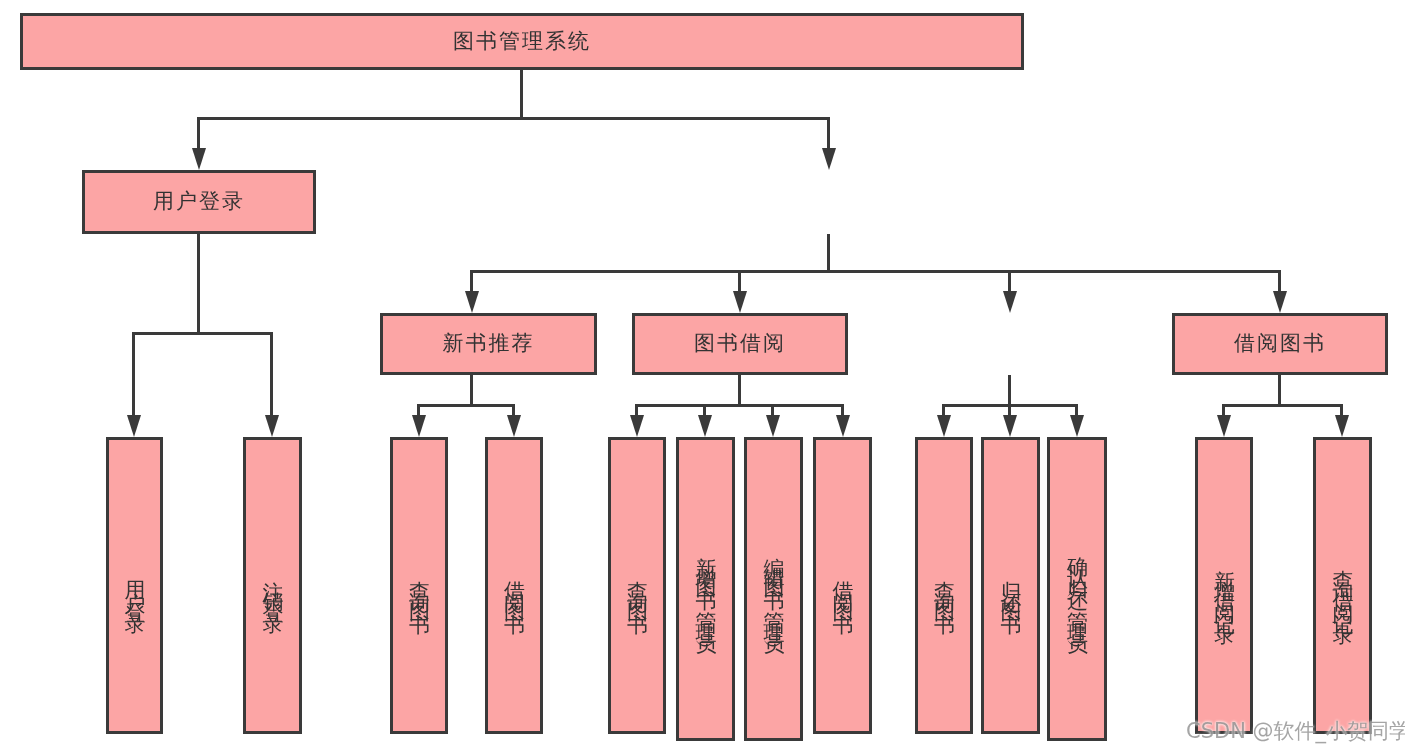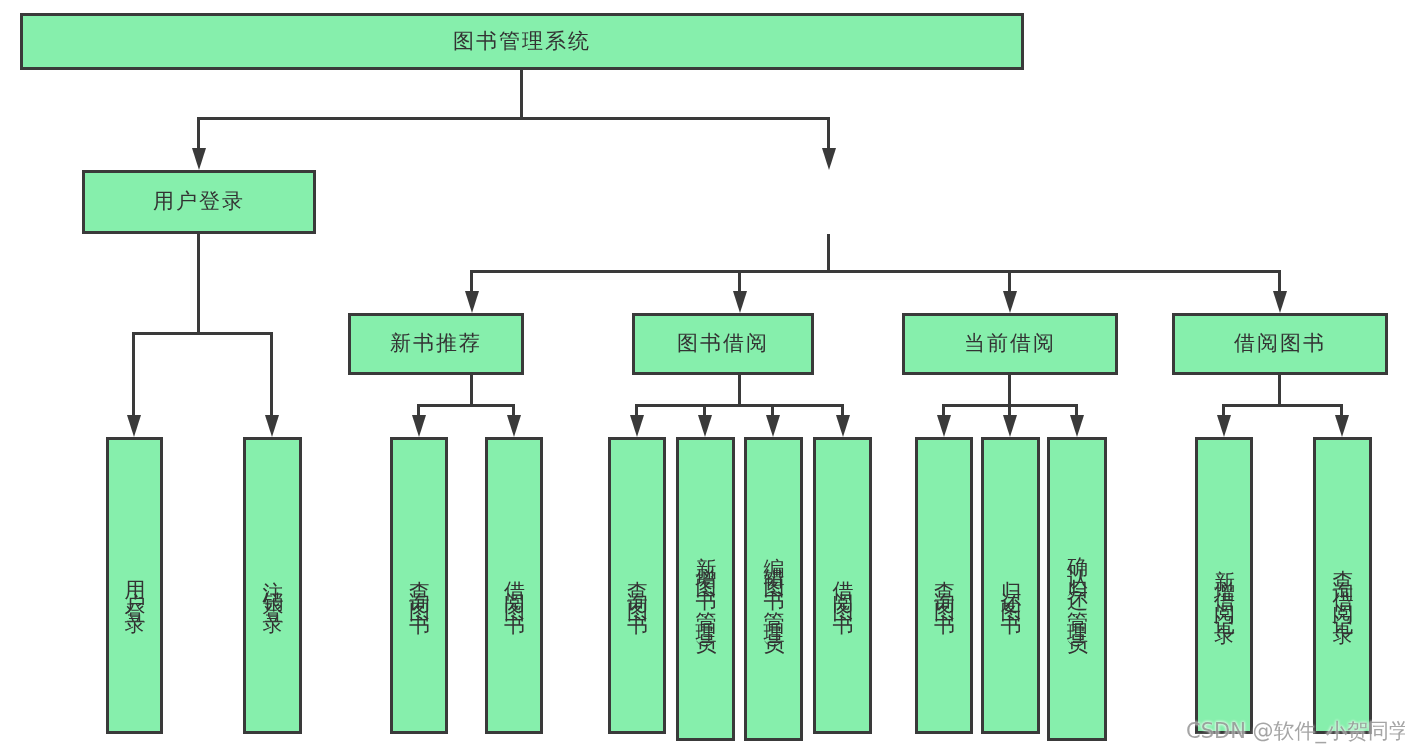--- a/index.html
+++ b/index.html
@@ -15,21 +15,21 @@
     width:1405px;height:747px;
     background:var(--bg);
     font-family:"DejaVu Sans",sans-serif;
     color:var(--text);
     overflow:hidden;
   }
   .node{
     position:absolute;
     box-sizing:border-box;
     border:3px solid var(--line);
-    background:#86efac;
+    background:#fca5a5;
     display:flex;
     align-items:center;
     justify-content:center;
     font-size:21px;
     letter-spacing:2px;
     text-align:center;
     line-height:1.2;
   }
   .vnode{
     writing-mode:vertical-rl;
@@ -57,23 +57,22 @@
 </style>
 </head>
 <body>
 
 <div class="stage">
 
   <div class="node" style="left:20px;top:13px;width:1004px;height:57px">图书管理系统</div>
 
   <div class="node" style="left:82px;top:170px;width:234px;height:64px">用户登录</div>
 
-  <div class="node" style="left:348px;top:313px;width:176px;height:62px">新书推荐</div>
-  <div class="node" style="left:632px;top:313px;width:182px;height:62px">图书借阅</div>
-  <div class="node" style="left:902px;top:313px;width:216px;height:62px">当前借阅</div>
+  <div class="node" style="left:380px;top:313px;width:217px;height:62px">新书推荐</div>
+  <div class="node" style="left:632px;top:313px;width:216px;height:62px">图书借阅</div>
   <div class="node" style="left:1172px;top:313px;width:216px;height:62px">借阅图书</div>
 
   <div class="node vnode" style="left:106px;top:437px;width:57px;height:297px">用户登录</div>
   <div class="node vnode" style="left:243px;top:437px;width:59px;height:297px">注销登录</div>
 
   <div class="node vnode" style="left:390px;top:437px;width:58px;height:297px">查询图书</div>
   <div class="node vnode" style="left:485px;top:437px;width:58px;height:297px">借阅图书</div>
 
   <div class="node vnode" style="left:608px;top:437px;width:58px;height:297px">查询图书</div>
   <div class="node vnode" style="left:676px;top:437px;width:59px;height:304px">新增图书（管理员）</div>

